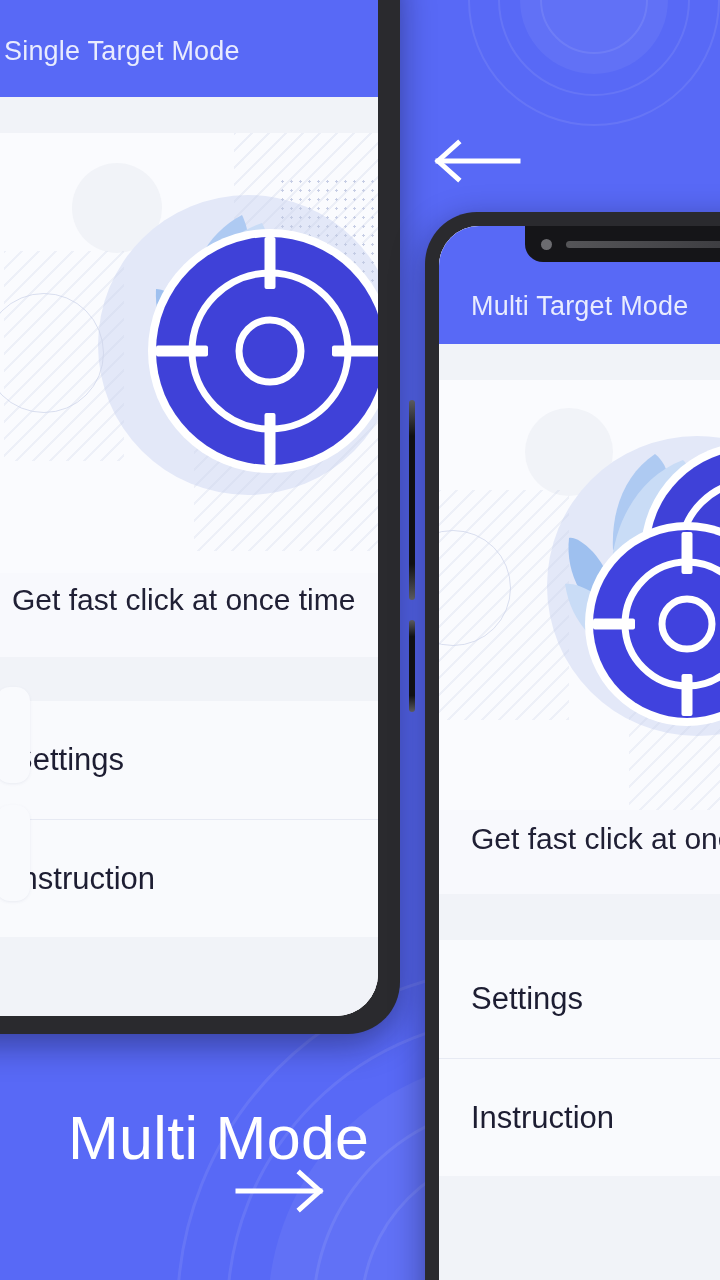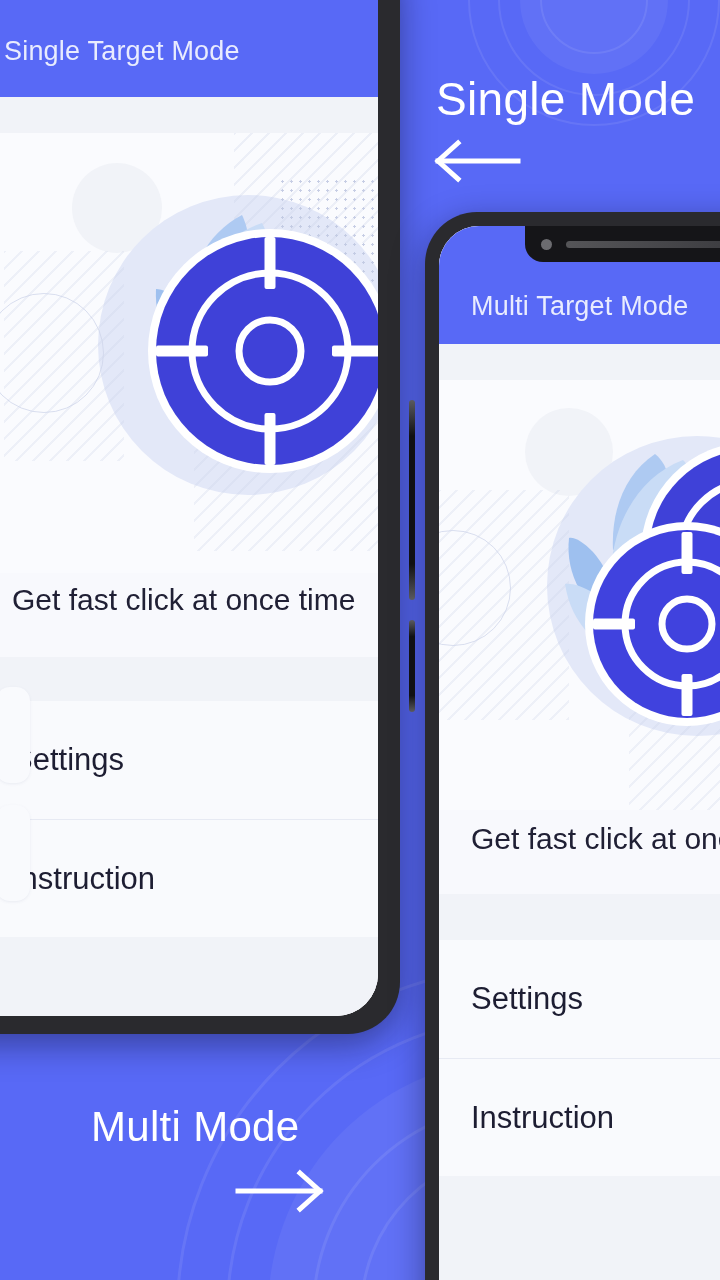--- a/index.html
+++ b/index.html
@@ -324,29 +324,28 @@
           <span class="menu-label" style="font-size:31px;">Instruction</span>
         </div>
         <div class="gap" style="flex:1;"></div>
       </div>
     </div>
   </div>
 
   <div class="side-btn" style="left:409px; top:400px; height:200px;"></div>
   <div class="side-btn" style="left:409px; top:620px; height:92px;"></div>
 
-  <div class="mode-label" style="left:436px; top:72px; font-size:46px;">Single Mode</div>
   <svg class="arrow" style="left:432px; top:138px;" width="90" height="46" viewBox="0 0 90 46">
     <g stroke="#ffffff" stroke-width="5" fill="none" stroke-linecap="square">
       <line x1="6" y1="23" x2="86" y2="23"></line>
       <polyline points="26,5 6,23 26,41"></polyline>
     </g>
   </svg>
 
-  <div class="mode-label" style="left:91px; top:1103px; font-size:42px;">Multi Mode</div>
+  <div class="mode-label" style="left:68px; top:1103px; font-size:61px;">Multi Mode</div>
   <svg class="arrow" style="left:234px; top:1168px;" width="92" height="46" viewBox="0 0 92 46">
     <g stroke="#ffffff" stroke-width="5" fill="none" stroke-linecap="square">
       <line x1="4" y1="23" x2="86" y2="23"></line>
       <polyline points="66,5 86,23 66,41"></polyline>
     </g>
   </svg>
 
 </div>
 
 </body></html>

